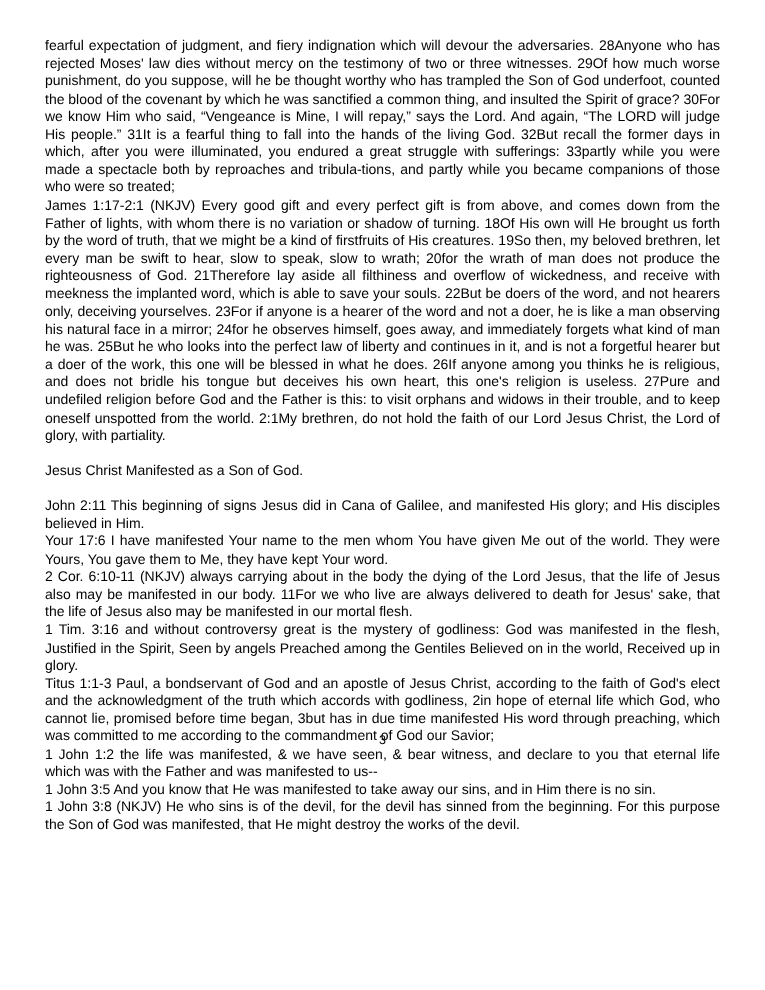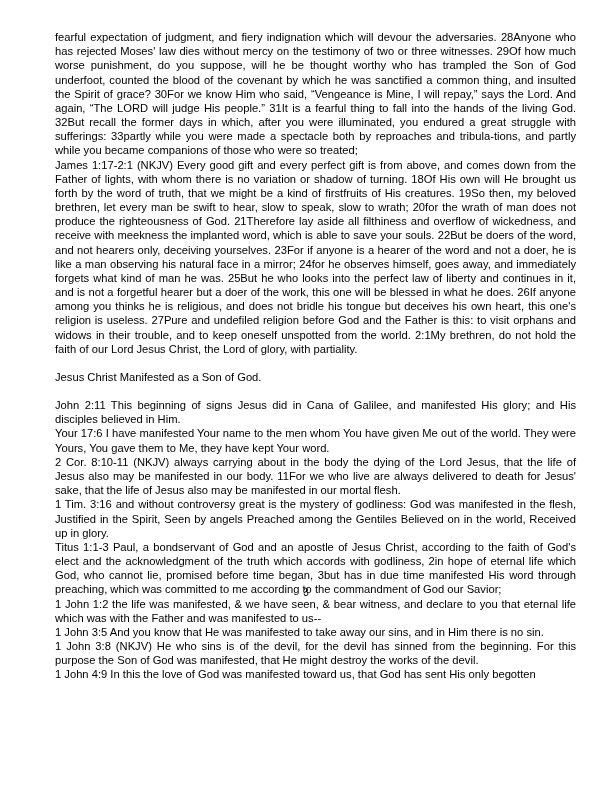--- a/index.html
+++ b/index.html
@@ -12,21 +12,21 @@
     height: 792px;
     font-family: "Liberation Sans", sans-serif;
     color: #000000;
     position: relative;
     overflow: hidden;
   }
   .page {
     width: 612px;
     height: 612px;
     box-sizing: border-box;
-    padding: 30px 36px 20px 55px;
+    padding: 30px 36px 20px 36px;
     position: relative;
   }
   .para {
     font-size: 11.2px;
     line-height: 1.265;
     text-align: justify;
     margin: 0 0 0 0;
   }
   .para + .para {
     margin-top: 0px;
@@ -62,28 +62,27 @@
   <div class="spacer-md"></div>
 
   <p class="heading">Jesus Christ Manifested as a Son of God.</p>
 
   <div class="spacer-md"></div>
 
   <p class="para"><span class="ref">John 2:11</span><span> This beginning of signs Jesus did in Cana of Galilee, and manifested His glory; and His disciples believed in Him.</span></p>
 
   <p class="para"><span class="ref">Your 17:6</span><span> I have manifested Your name to the men whom You have given Me out of the world. They were Yours, You gave them to Me, they have kept Your word.</span></p>
 
-  <p class="para"><span class="ref">2 Cor. 8:10-11 (NKJV)</span><span>  always carrying about in the body the dying of the Lord Jesus, that the life of Jesus also may be manifested in our body. 11For we who live are always delivered to death for Jesus' sake, that the life of Jesus also may be manifested in our mortal flesh.</span></p>
+  <p class="para"><span class="ref">2 Cor. 6:10-11 (NKJV)</span><span>  always carrying about in the body the dying of the Lord Jesus, that the life of Jesus also may be manifested in our body. 11For we who live are always delivered to death for Jesus' sake, that the life of Jesus also may be manifested in our mortal flesh.</span></p>
 
   <p class="para"><span class="ref">1 Tim. 3:16</span><span> and without controversy great is the mystery of godliness: God was manifested in the flesh, Justified in the Spirit, Seen by angels Preached among the Gentiles Believed on in the world, Received up in glory.</span></p>
 
   <p class="para"><span class="ref">Titus 1:1-3</span><span> Paul, a bondservant of God and an apostle of Jesus Christ, according to the faith of God's elect and the acknowledgment of the truth which accords with godliness, 2in hope of eternal life which God, who cannot lie, promised before time began, 3but has in due time manifested His word through preaching, which was committed to me according to the commandment of God our Savior;</span></p>
 
   <p class="para"><span class="ref">1 John 1:2</span><span> the life was manifested, &amp; we have seen, &amp; bear witness, and declare to you that eternal life which was with the Father and was manifested to us--</span></p>
 
   <p class="para"><span class="ref">1 John 3:5</span><span> And you know that He was manifested to take away our sins, and in Him there is no sin.</span></p>
 
   <p class="para"><span class="ref">1 John 3:8 (NKJV)</span><span>  He who sins is of the devil, for the devil has sinned from the beginning. For this purpose the Son of God was manifested, that He might destroy the works of the devil.</span></p>
 
-  <p class="para"><span class="ref">1 John 4:9</span><span> In this the love of God was manifested toward us, that God has sent His only begotten</span></p>
 
   <div class="pagenum">3</div>
 </div>
 
 </body></html>

